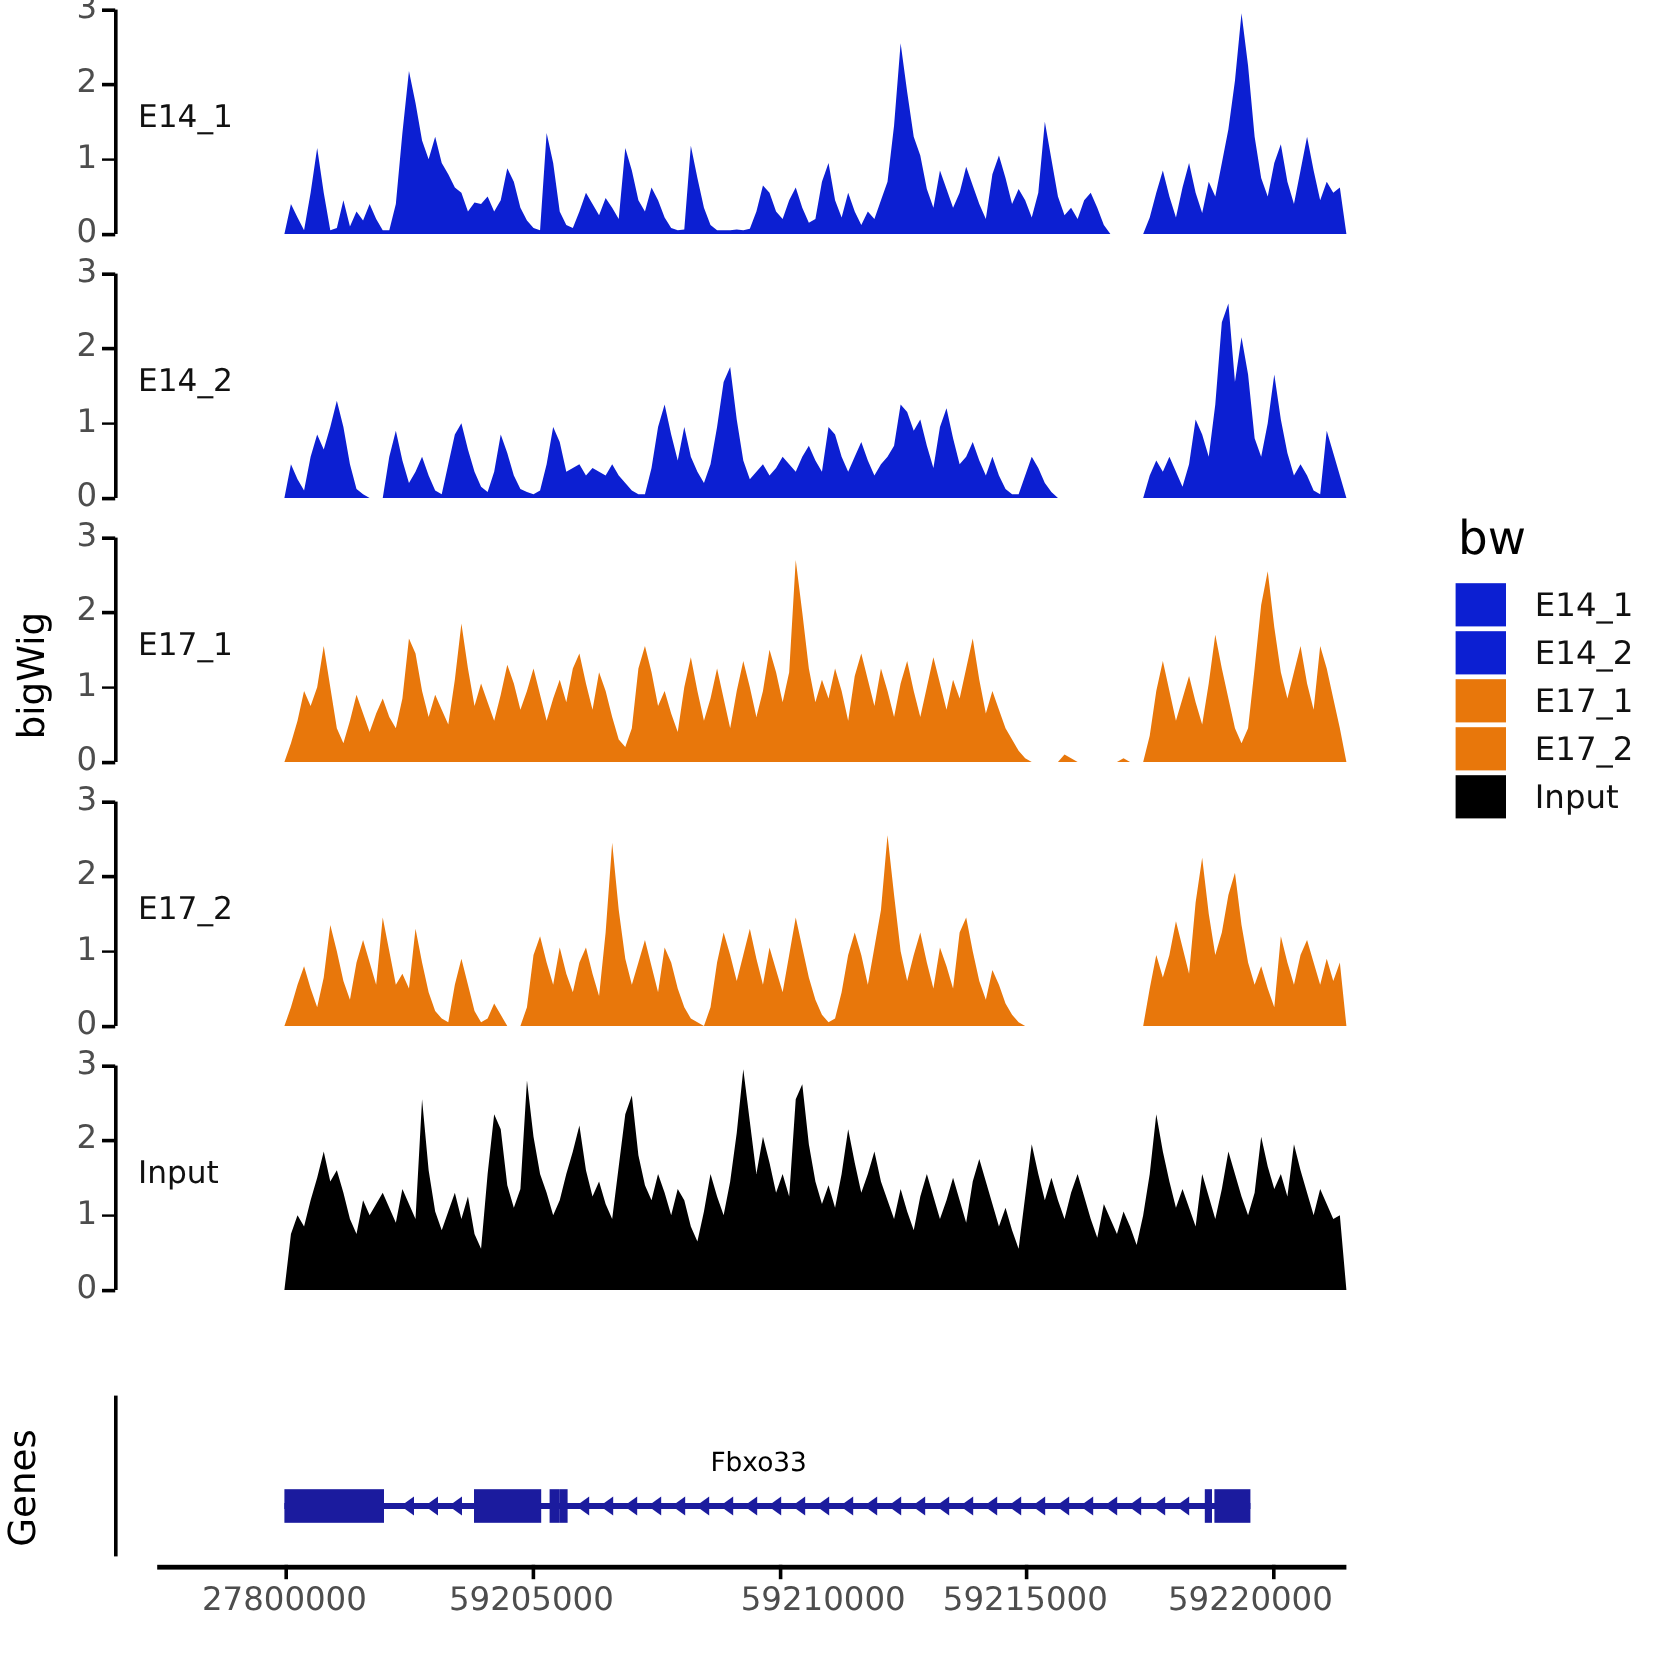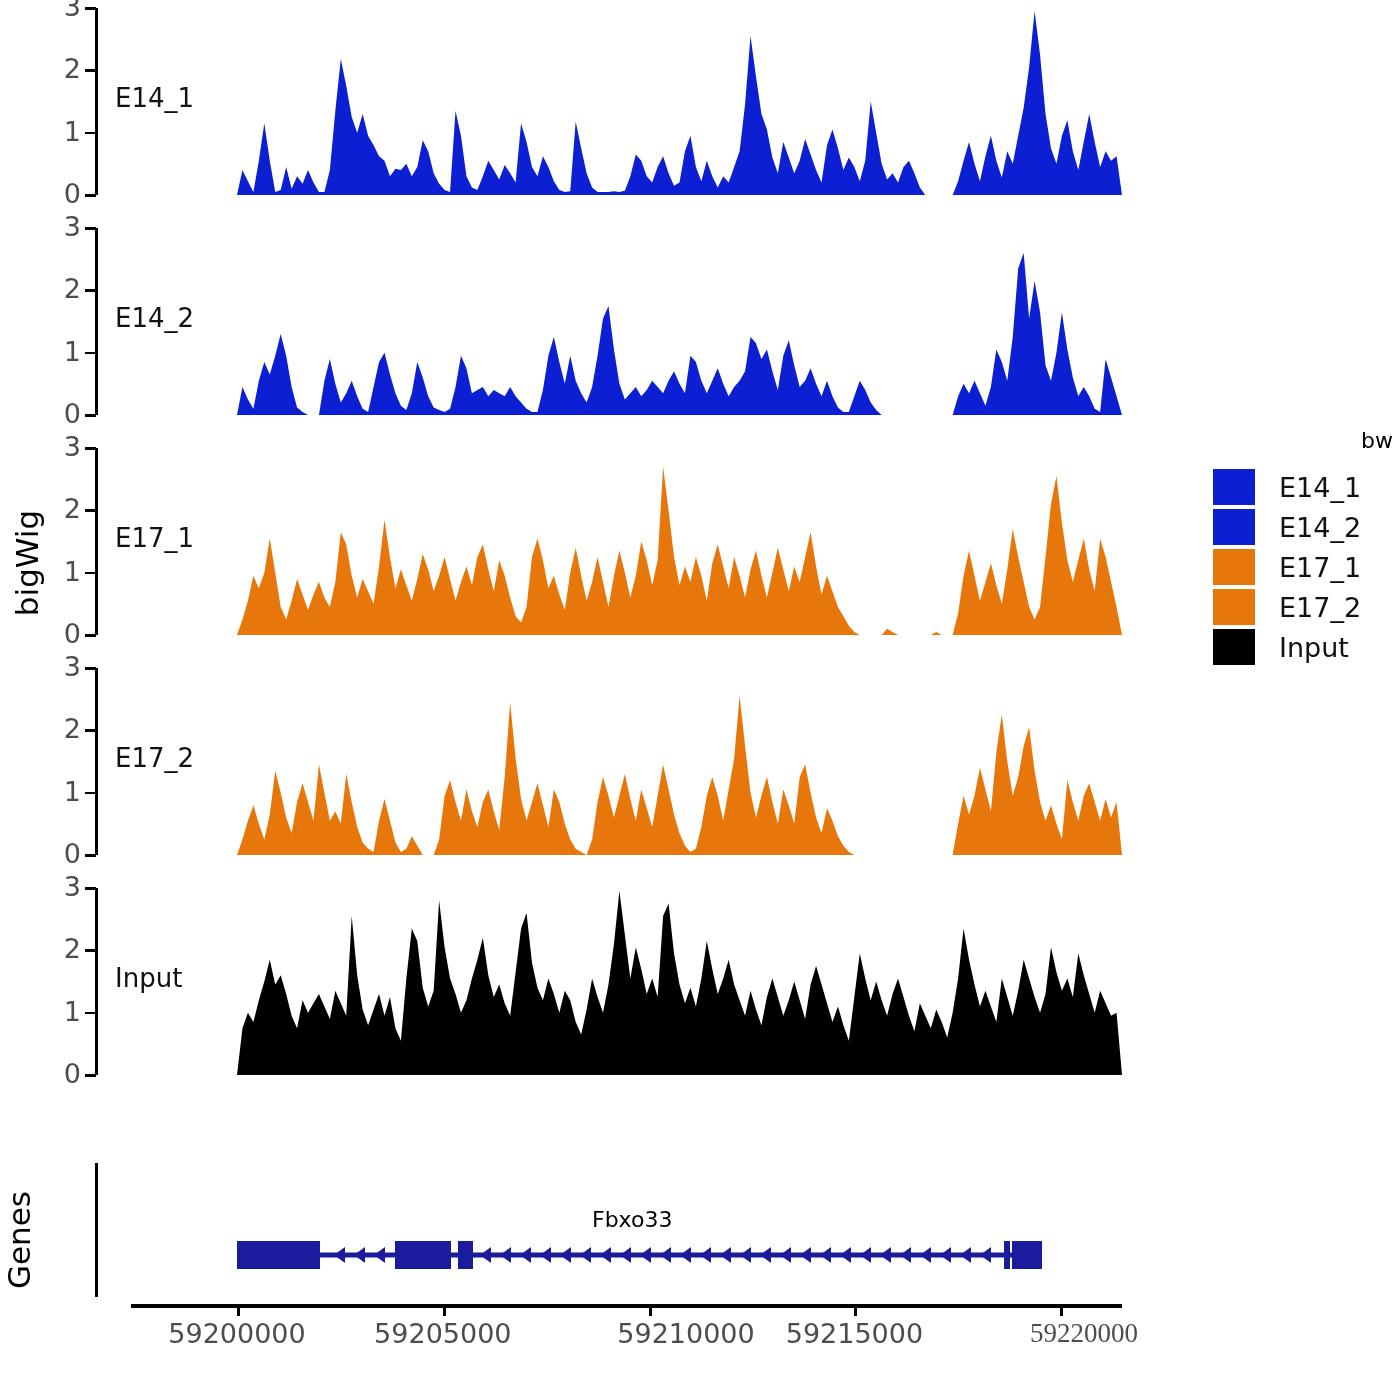--- a/index.html
+++ b/index.html
@@ -28,21 +28,21 @@
   .tick{position:absolute;left:85px;width:11px;height:2.5px;background:#000;}
   .ticklab{position:absolute;width:46px;text-align:right;
            font-size:27px;color:#4d4d4d;line-height:1;}
   .trackname{position:absolute;font-size:26px;color:#111;white-space:nowrap;}
 
   .plotarea{position:absolute;left:0;top:0;width:1160px;height:100%;}
   .plotarea svg{display:block;width:100%;height:100%;overflow:visible;}
 
   
   #legend{position:absolute;left:1213px;top:430px;width:180px;}
-  #legend-title{font-size:22px;color:#000;margin:0 0 16px 2px;line-height:1;text-align:right;}
+  #legend-title{font-size:39px;color:#000;margin:0 0 16px 2px;line-height:1;}
   .legend-row{display:flex;align-items:center;height:38px;margin-bottom:2px;}
   .legend-key{width:42px;height:36px;flex:0 0 42px;}
   .legend-label{margin-left:24px;font-size:27px;color:#111;line-height:1;}
 
   
   #genes-panel{position:absolute;left:0;top:1155px;width:1160px;height:150px;}
   #genes-axis{position:absolute;left:95px;top:8px;width:2.5px;height:134px;
               background:#000;}
   #gene-label{position:absolute;font-size:22px;color:#000;white-space:nowrap;}
 
@@ -227,25 +227,25 @@
         <path d="M 940 100 l 11 -8 l 0 16 Z" fill="#1B1B9E"></path>
         <path d="M 960 100 l 11 -8 l 0 16 Z" fill="#1B1B9E"></path>
         <path d="M 980 100 l 11 -8 l 0 16 Z" fill="#1B1B9E"></path>
       </svg>
   </div>
 
   <div id="xaxis">
     <div id="xaxis-line"></div>
     <div id="xticks">
         <div class="xtick" style="left: 237px;"></div>
-        <div class="xticklab" style="left: 237px;">59200000</div>
+        <div class="xticklab" style="left: 237px;">27800000</div>
         <div class="xtick" style="left: 442.814px;"></div>
         <div class="xticklab" style="left: 442.814px;">59205000</div>
         <div class="xtick" style="left: 648.628px;"></div>
         <div class="xticklab" style="left: 686px;">59210000</div>
         <div class="xtick" style="left: 854.442px;"></div>
         <div class="xticklab" style="left: 854.442px;">59215000</div>
         <div class="xtick" style="left: 1060.26px;"></div>
-        <div class="xticklab" style="left: 1084px; font-family: Liberation Serif, serif;">59220000</div>
+        <div class="xticklab" style="left: 1042px;">59220000</div>
       </div>
   </div>
 
 </div>
 
 </body></html>

